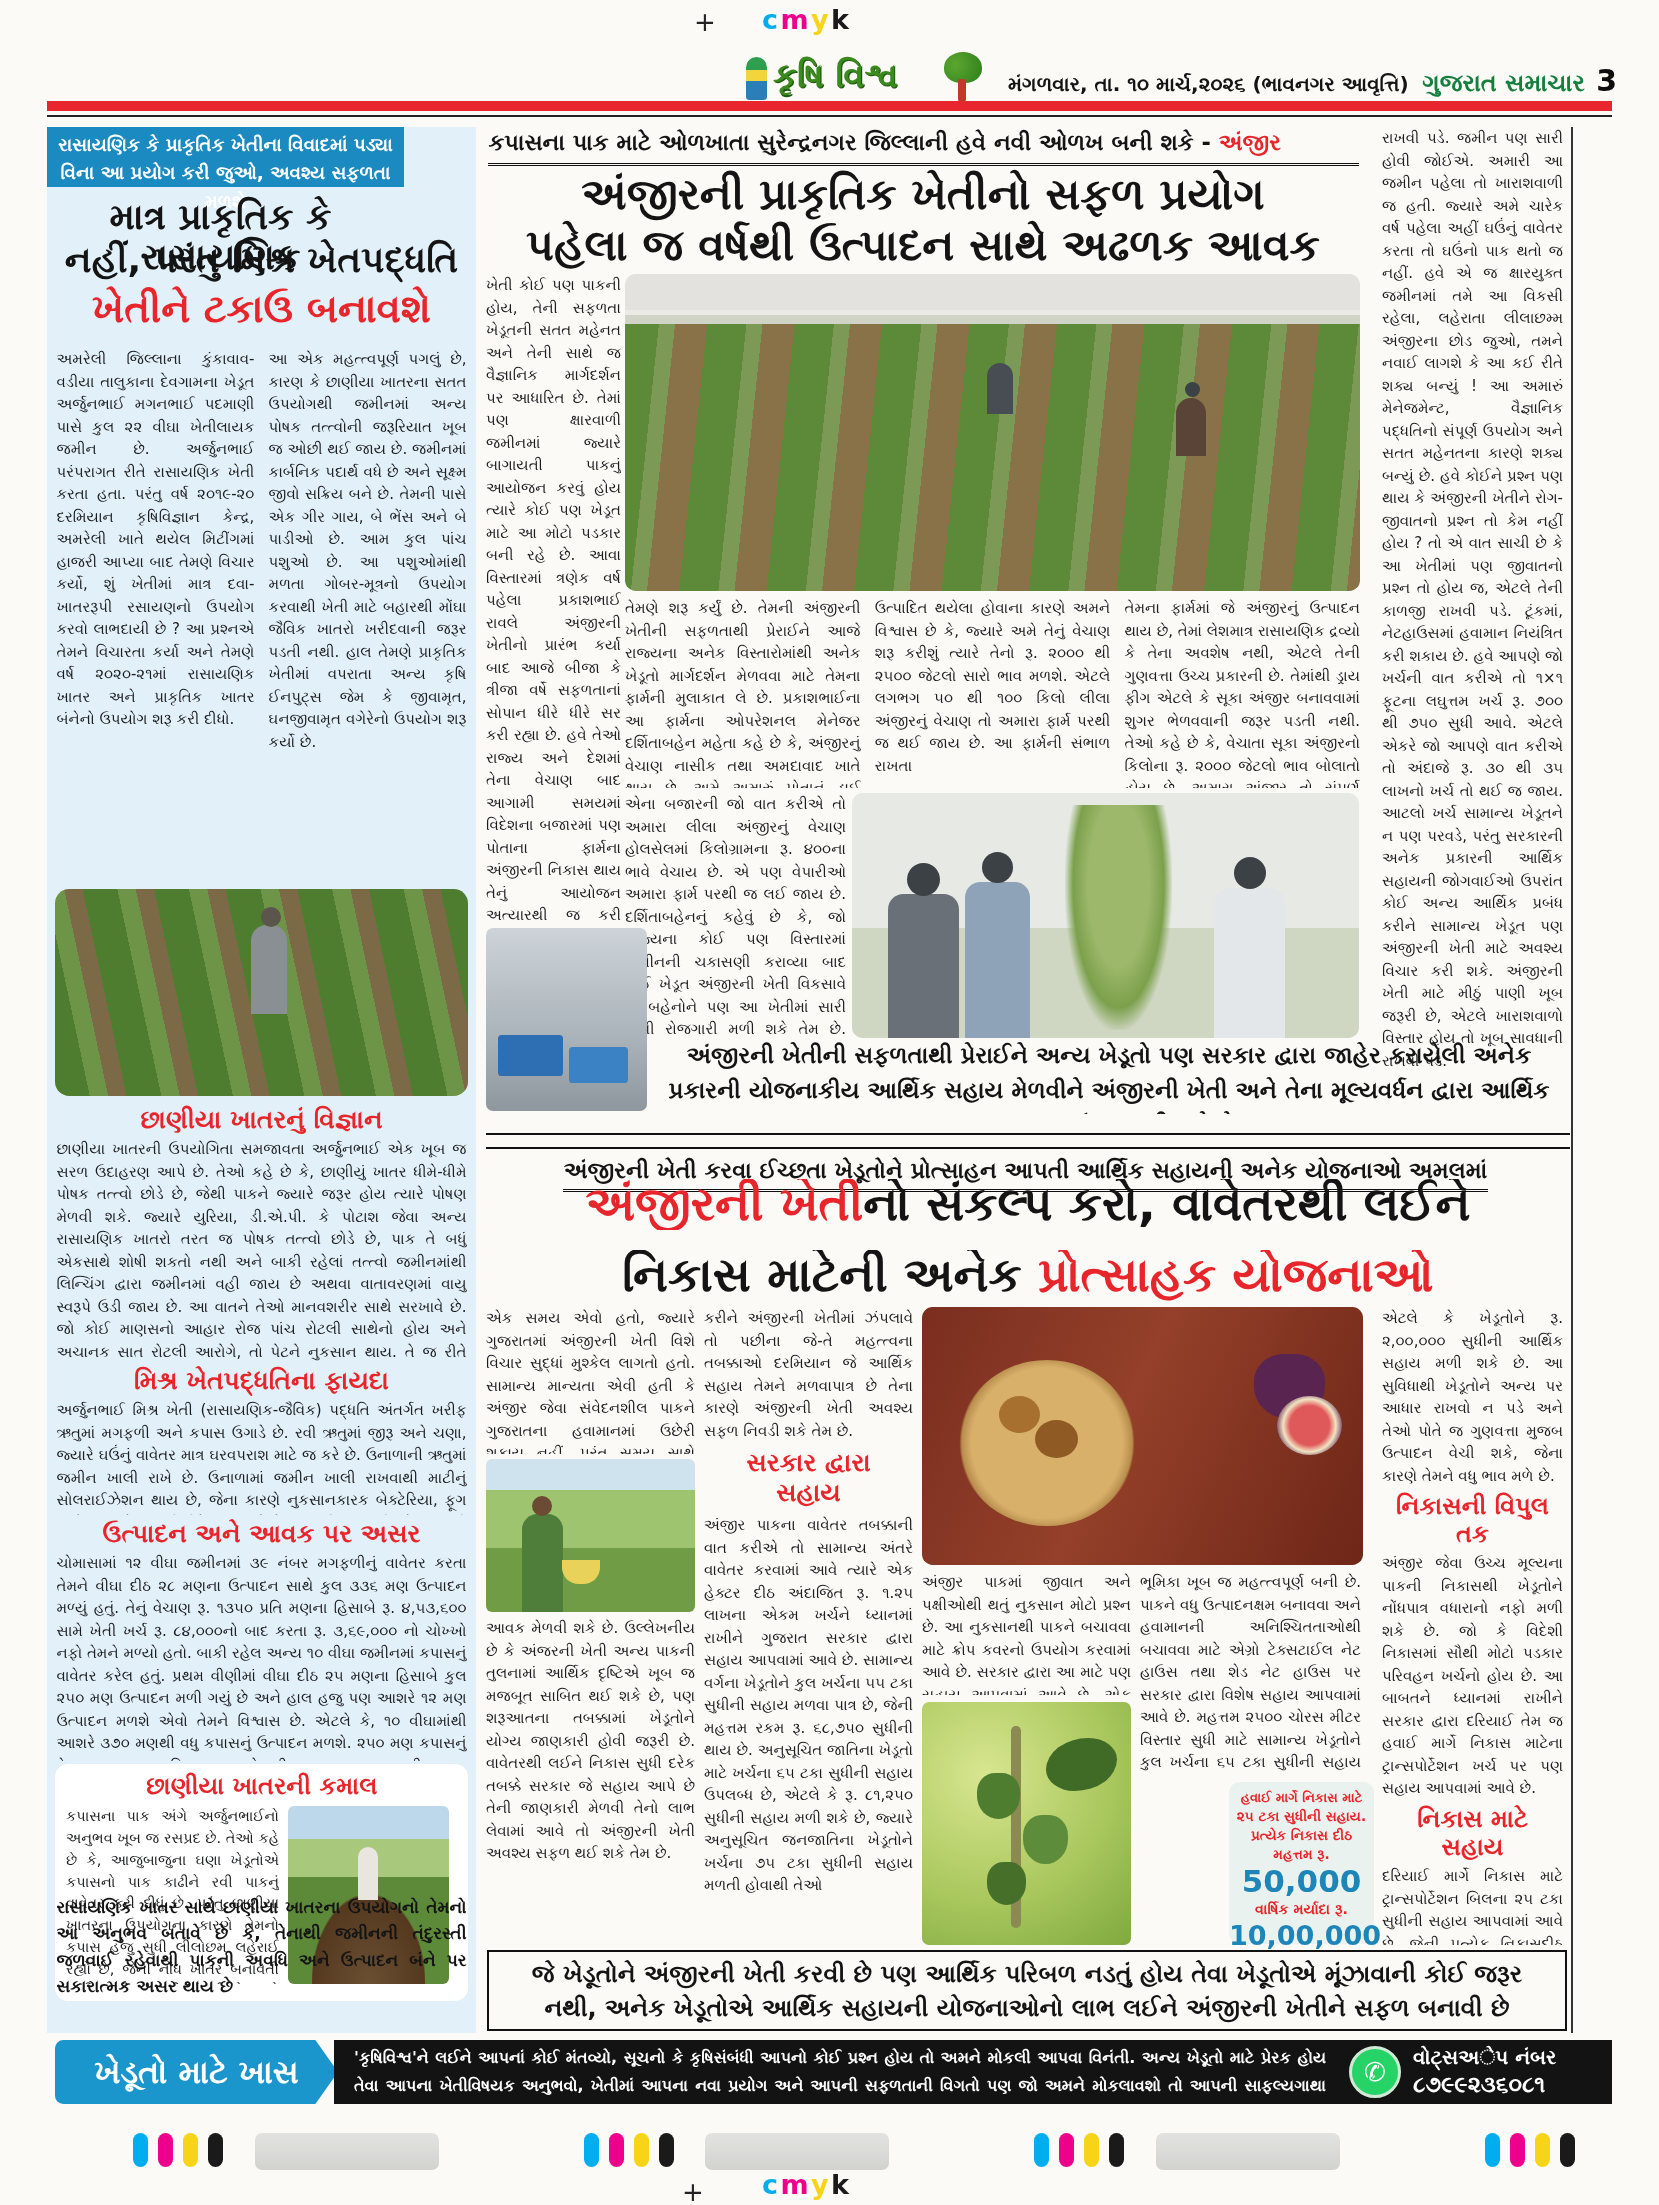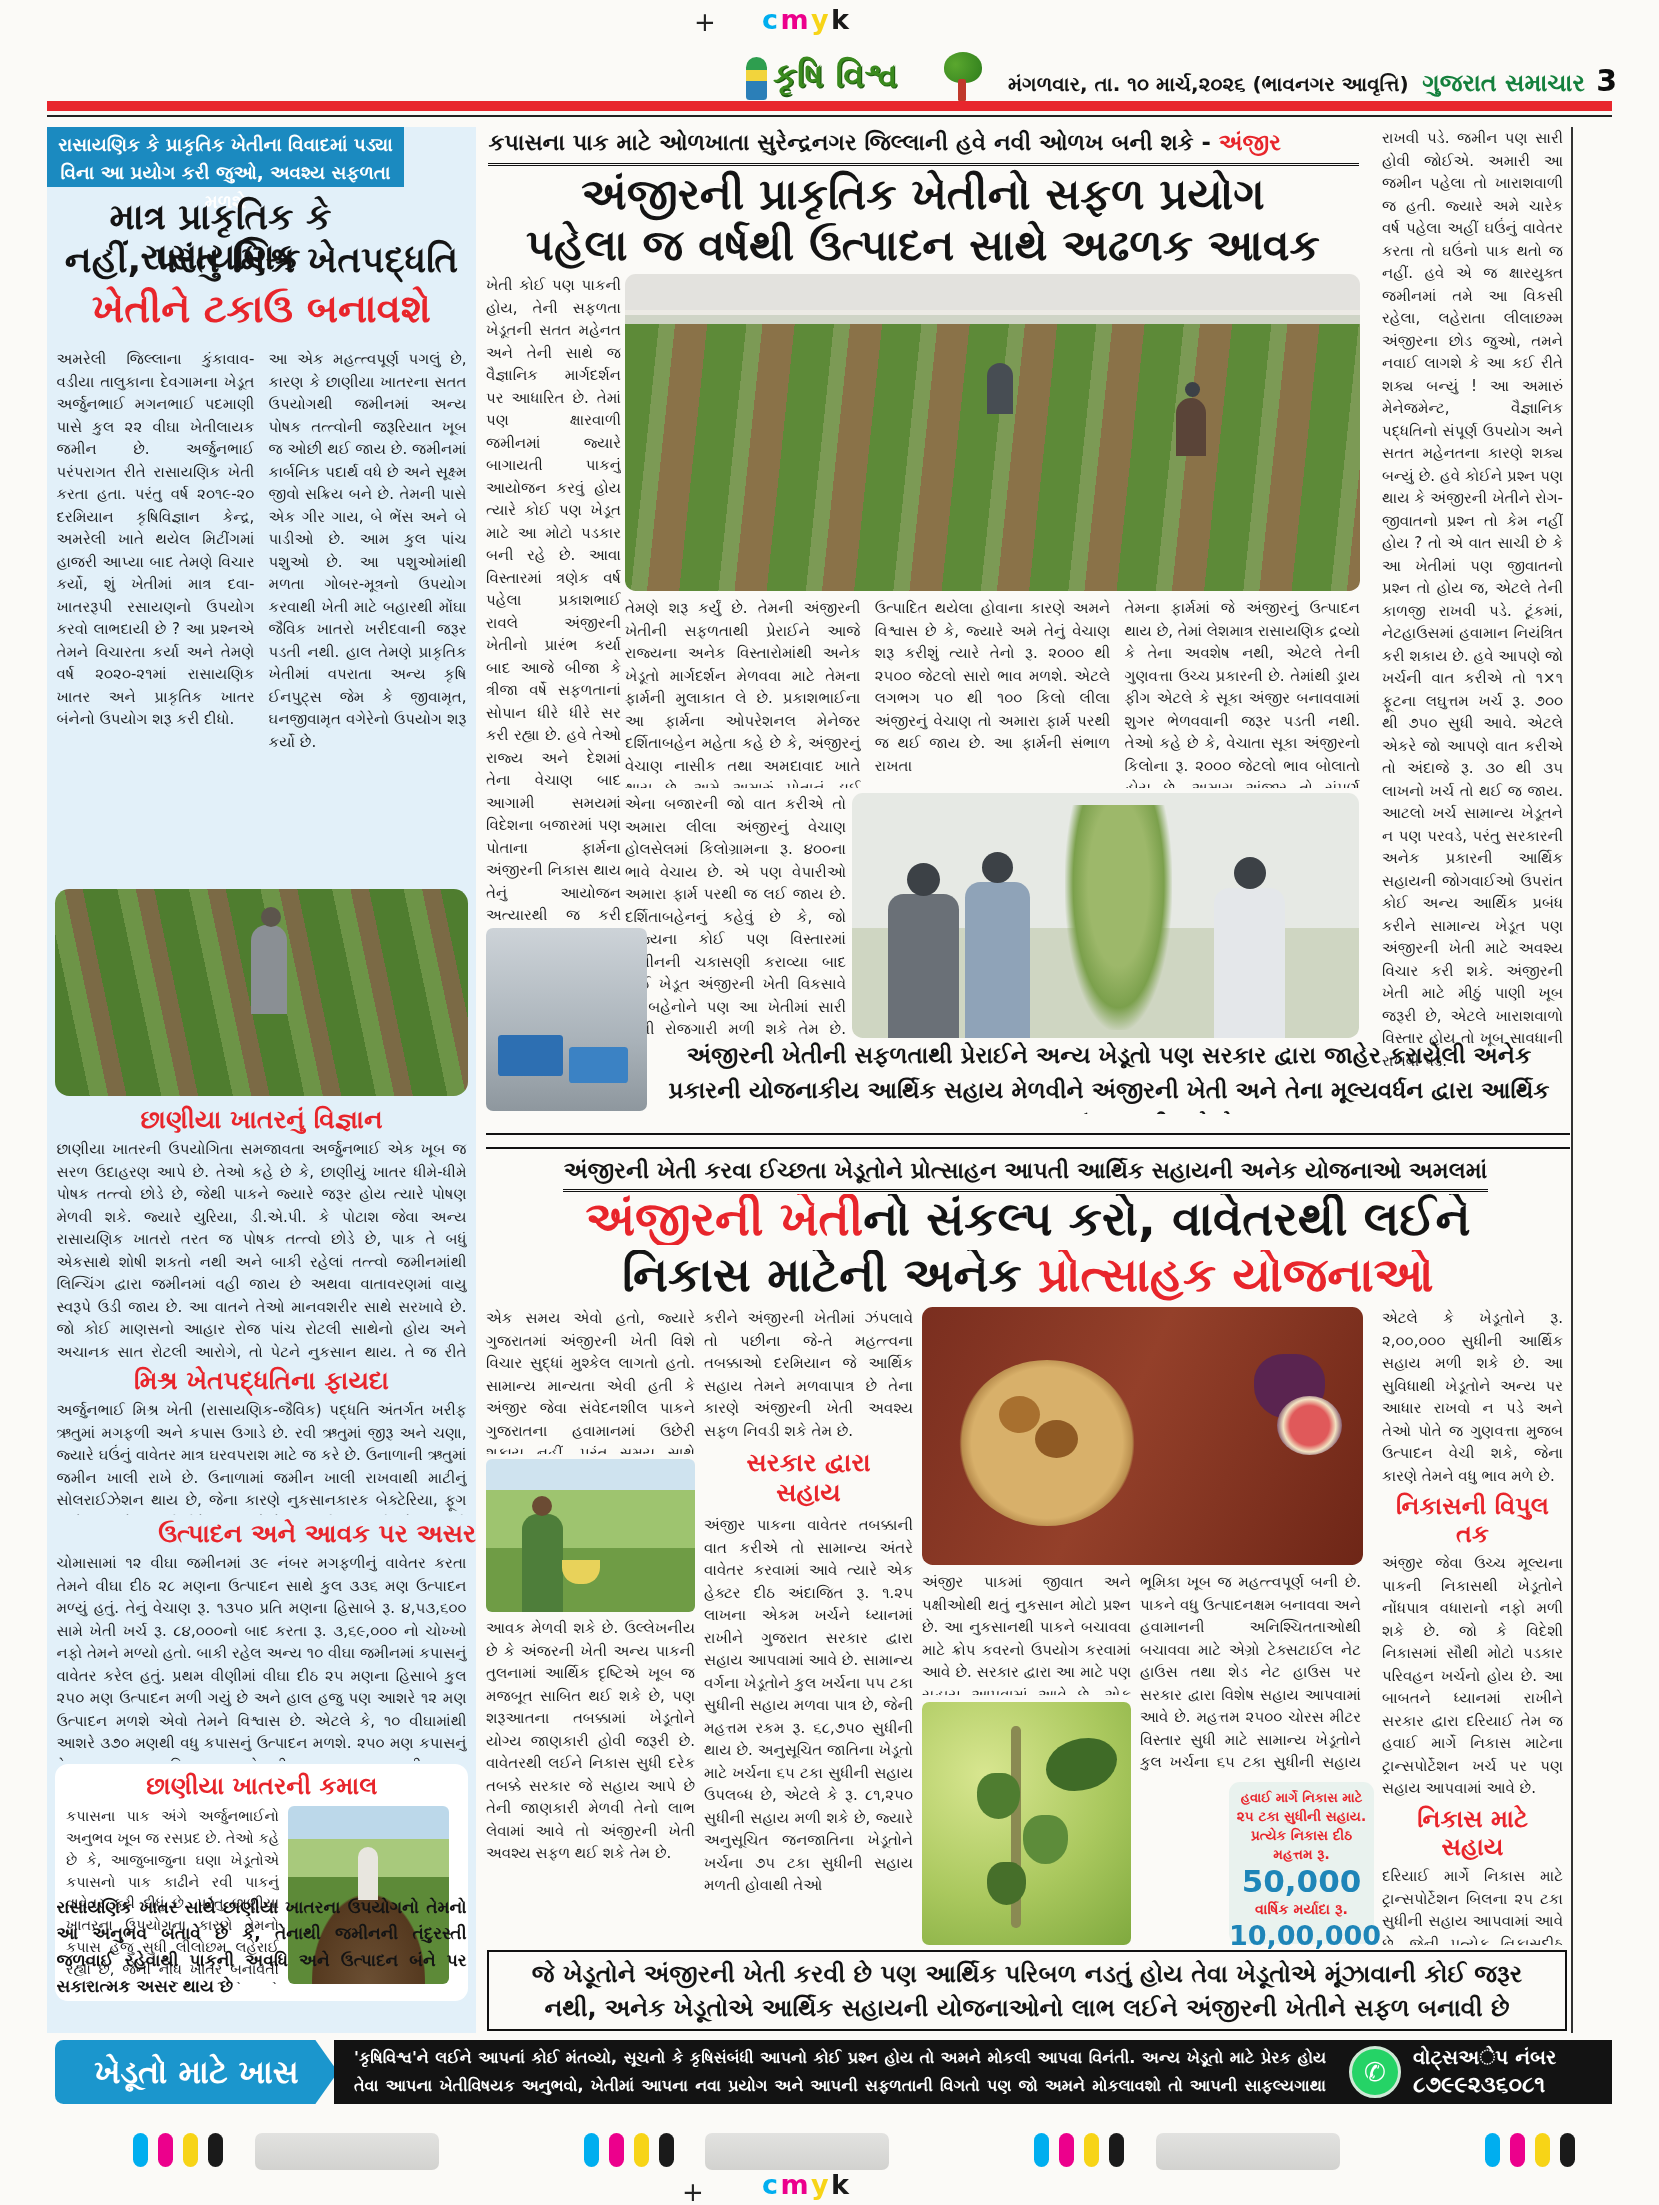--- a/index.html
+++ b/index.html
@@ -53,21 +53,21 @@
     </div>
     <div class="abs photo" style="left:8.3px;top:762px;width:413px;height:207px;border-radius:14.2px;background:repeating-linear-gradient(78deg,#4f7d2f 0 34px,#6d9447 34px 52px,#7b6a45 52px 70px);">
       <div class="abs silhouette" style="left:196px;top:36px;width:36px;height:89px;background:#8a8f94;"></div>
       <div class="abs head" style="left:206px;top:18px;width:20px;height:20px;background:#5c554c;"></div>
     </div>
     <div class="abs sub" style="left:0;top:978px;width:429px;font-size:25px;">છાણીયા ખાતરનું વિજ્ઞાન</div>
     <div class="abs bt" style="left:9.5px;top:1011px;width:410px;height:224px;">છાણીયા ખાતરની ઉપયોગિતા સમજાવતા અર્જુનભાઈ એક ખૂબ જ સરળ ઉદાહરણ આપે છે. તેઓ કહે છે કે, છાણીયું ખાતર ધીમે-ધીમે પોષક તત્ત્વો છોડે છે, જેથી પાકને જ્યારે જરૂર હોય ત્યારે પોષણ મેળવી શકે. જ્યારે યુરિયા, ડી.એ.પી. કે પોટાશ જેવા અન્ય રાસાયણિક ખાતરો તરત જ પોષક તત્ત્વો છોડે છે, પાક તે બધું એકસાથે શોષી શકતો નથી અને બાકી રહેલાં તત્ત્વો જમીનમાંથી લિન્ચિંગ દ્વારા જમીનમાં વહી જાય છે અથવા વાતાવરણમાં વાયુ સ્વરૂપે ઉડી જાય છે. આ વાતને તેઓ માનવશરીર સાથે સરખાવે છે. જો કોઈ માણસનો આહાર રોજ પાંચ રોટલી સાથેનો હોય અને અચાનક સાત રોટલી આરોગે, તો પેટને નુકસાન થાય. તે જ રીતે પાકને જેટલી જરૂર હોય તેટલું જ પોષણ મળવું જોઈએ. એટલા માટે વધુ ખાતર આપવાથી પાકને ફાયદો નહીં, પરંતુ નુકસાન થાય છે અને સાથે-સાથે પર્યાવરણ પ્રદૂષણ પણ વધે છે.</div>
 
     <div class="abs sub" style="left:0;top:1239px;width:429px;font-size:25px;">મિશ્ર ખેતપદ્ધતિના ફાયદા</div>
     <div class="abs bt" style="left:9.5px;top:1272px;width:410px;height:116px;">અર્જુનભાઈ મિશ્ર ખેતી (રાસાયણિક-જૈવિક) પદ્ધતિ અંતર્ગત ખરીફ ઋતુમાં મગફળી અને કપાસ ઉગાડે છે. રવી ઋતુમાં જીરૂ અને ચણા, જ્યારે ઘઉંનું વાવેતર માત્ર ઘરવપરાશ માટે જ કરે છે. ઉનાળાની ઋતુમાં જમીન ખાલી રાખે છે. ઉનાળામાં જમીન ખાલી રાખવાથી માટીનું સોલરાઈઝેશન થાય છે, જેના કારણે નુકસાનકારક બેક્ટેરિયા, ફૂગ અને જીવાતો કુદરતી રીતે નાશ પામે છે. આ પ્રક્રિયા જમીનને આગામી ઋતુ માટે તૈયાર કરે છે.</div>
-    <div class="abs sub" style="left:0;top:1392px;width:429px;font-size:25px;text-align:right;">ઉત્પાદન અને આવક પર અસર</div>
+    <div class="abs sub" style="left:0;top:1392px;width:429px;font-size:25px;">ઉત્પાદન અને આવક પર અસર</div>
     <div class="abs bt" style="left:9.5px;top:1425px;width:410px;height:209px;">ચોમાસામાં ૧૨ વીઘા જમીનમાં ૩૯ નંબર મગફળીનું વાવેતર કરતા તેમને વીઘા દીઠ ૨૮ મણના ઉત્પાદન સાથે કુલ ૩૩૬ મણ ઉત્પાદન મળ્યું હતું. તેનું વેચાણ રૂ. ૧૩૫૦ પ્રતિ મણના હિસાબે રૂ. ૪,૫૩,૬૦૦ સામે ખેતી ખર્ચ રૂ. ૮૪,૦૦૦નો બાદ કરતા રૂ. ૩,૬૯,૦૦૦ નો ચોખ્ખો નફો તેમને મળ્યો હતો. બાકી રહેલ અન્ય ૧૦ વીઘા જમીનમાં કપાસનું વાવેતર કરેલ હતું. પ્રથમ વીણીમાં વીઘા દીઠ ૨૫ મણના હિસાબે કુલ ૨૫૦ મણ ઉત્પાદન મળી ગયું છે અને હાલ હજુ પણ આશરે ૧૨ મણ ઉત્પાદન મળશે એવો તેમને વિશ્વાસ છે. એટલે કે, ૧૦ વીઘામાંથી આશરે ૩૭૦ મણથી વધુ કપાસનું ઉત્પાદન મળશે. ૨૫૦ મણ કપાસનું વેચાણ રૂ. ૧૫૦૦ પ્રતિ મણના ભાવે કરી કુલ રૂ. ૩,૭૫,૦૦૦ની આવક સામે કુલ ખેતીખર્ચ બાદ કરતા ચોખ્ખો નફો તેમને મળ્યો હતો.</div>
     <div class="abs" style="left:8.3px;top:1637px;width:413px;height:237px;background:#fff;border-radius:13px;padding:8.3px 10.7px;box-sizing:border-box;">
       <div class="sub" style="font-size:24px;">છાણીયા ખાતરની કમાલ</div>
       <div style="display:flex;gap:9.5px;margin-top:6px;">
         <div class="bt" style="width:213px;height:178px;font-size:14.5px;">કપાસના પાક અંગે અર્જુનભાઈનો અનુભવ ખૂબ જ રસપ્રદ છે. તેઓ કહે છે કે, આજુબાજુના ઘણા ખેડૂતોએ કપાસનો પાક કાઢીને રવી પાકનું વાવેતર કરી દીધું છે. પરંતુ છાણીયા ખાતરના ઉપયોગના કારણે તેમનો કપાસ હજુ સુધી લીલોછમ લહેરાઈ રહ્યો છે, જેની નોંધ ખાતર બનાવતી સારી સારી ખાનગી કંપનીઓ અને અન્ય કૃષિ કેન્દ્રોએ લીધી છે. રાસાયણિક ખાતર સાથે છાણીયા ખાતરના ઉપયોગનો</div>
         <div class="photo" style="width:161px;height:178px;border-radius:6px;background:linear-gradient(180deg,#bcd8ea 0 33px,#a8c97c 33px 71px,#5d8a38 71px 100%);position:relative;">
           <div class="abs" style="left:24px;top:89px;width:113px;height:89px;background:radial-gradient(ellipse at 50% 100%,#6b4f33,#55391f 70%,transparent 72%);"></div>
           <div class="abs silhouette" style="left:70px;top:41px;width:20px;height:53px;background:#e8e6df;"></div>
         </div>
       </div>
@@ -115,21 +115,21 @@
     <div class="abs" style="left:170px;top:911px;width:906px;height:76px;font-size:23px;font-weight:700;color:#141414;line-height:1.5;text-align:center;overflow:hidden;">અંજીરની ખેતીની સફળતાથી પ્રેરાઈને અન્ય ખેડૂતો પણ સરકાર દ્વારા જાહેર કરાયેલી અનેક પ્રકારની યોજનાકીય આર્થિક સહાય મેળવીને અંજીરની ખેતી અને તેના મૂલ્યવર્ધન દ્વારા આર્થિક સદ્ધરતા હાંસલ કરી શકે છે</div>
 
     <div class="abs bt" style="left:896px;top:0;width:181px;height:984px;">રાખવી પડે. જમીન પણ સારી હોવી જોઈએ. અમારી આ જમીન પહેલા તો ખારાશવાળી જ હતી. જ્યારે અમે ચારેક વર્ષ પહેલા અહીં ઘઉંનું વાવેતર કરતા તો ઘઉંનો પાક થતો જ નહીં. હવે એ જ ક્ષારયુક્ત જમીનમાં તમે આ વિકસી રહેલા, લહેરાતા લીલાછમ્મ અંજીરના છોડ જુઓ, તમને નવાઈ લાગશે કે આ કઈ રીતે શક્ય બન્યું ! આ અમારું મેનેજમેન્ટ, વૈજ્ઞાનિક પદ્ધતિનો સંપૂર્ણ ઉપયોગ અને સતત મહેનતના કારણે શક્ય બન્યું છે. હવે કોઈને પ્રશ્ન પણ થાય કે અંજીરની ખેતીને રોગ-જીવાતનો પ્રશ્ન તો કેમ નહીં હોય ? તો એ વાત સાચી છે કે આ ખેતીમાં પણ જીવાતનો પ્રશ્ન તો હોય જ, એટલે તેની કાળજી રાખવી પડે. ટૂંકમાં, નેટહાઉસમાં હવામાન નિયંત્રિત કરી શકાય છે. હવે આપણે જો ખર્ચની વાત કરીએ તો ૧×૧ ફૂટના લઘુત્તમ ખર્ચ રૂ. ૭૦૦ થી ૭૫૦ સુધી આવે. એટલે એકરે જો આપણે વાત કરીએ તો અંદાજે રૂ. ૩૦ થી ૩૫ લાખનો ખર્ચ તો થઈ જ જાય. આટલો ખર્ચ સામાન્ય ખેડૂતને ન પણ પરવડે, પરંતુ સરકારની અનેક પ્રકારની આર્થિક સહાયની જોગવાઈઓ ઉપરાંત કોઈ અન્ય આર્થિક પ્રબંધ કરીને સામાન્ય ખેડૂત પણ અંજીરની ખેતી માટે અવશ્ય વિચાર કરી શકે. અંજીરની ખેતી માટે મીઠું પાણી ખૂબ જરૂરી છે, એટલે ખારાશવાળો વિસ્તાર હોય તો ખૂબ સાવધાની રાખવી પડે.</div>
   </div>
 
   <div class="abs" style="left:486px;top:1133px;width:1084px;height:2.4px;background:#111;"></div>
   <div class="abs" style="left:486px;top:1147px;width:1084px;height:2.4px;background:#111;"></div>
 
   <div class="abs" style="left:486px;top:1155px;width:1084px;height:790px;">
     <div class="abs kickline dbl-rule" style="left:77px;top:0;width:925px;height:34px;text-align:center;">અંજીરની ખેતી કરવા ઈચ્છતા ખેડૂતોને પ્રોત્સાહન આપતી આર્થિક સહાયની અનેક યોજનાઓ અમલમાં</div>
-    <div class="abs" style="left:0;top:39px;width:1084px;font-size:47px;font-weight:700;text-align:center;line-height:1.08;color:#141414;white-space:nowrap;overflow:hidden;"><span class="red">અંજીરની ખેતી</span><span>નો સંકલ્પ કરો, વાવેતરથી લઈને</span></div>
+    <div class="abs" style="left:0;top:24px;width:1084px;font-size:47px;font-weight:700;text-align:center;line-height:1.08;color:#141414;white-space:nowrap;overflow:hidden;"><span class="red">અંજીરની ખેતી</span><span>નો સંકલ્પ કરો, વાવેતરથી લઈને</span></div>
     <div class="abs" style="left:0;top:95px;width:1084px;font-size:47px;font-weight:700;text-align:center;line-height:1.08;color:#141414;white-space:nowrap;overflow:hidden;"><span>નિકાસ માટેની અનેક </span><span class="red">પ્રોત્સાહક યોજનાઓ</span></div>
 
     <div class="abs bt" style="left:0;top:152px;width:209px;height:147px;">એક સમય એવો હતો, જ્યારે ગુજરાતમાં અંજીરની ખેતી વિશે વિચાર સુદ્ધાં મુશ્કેલ લાગતો હતો. સામાન્ય માન્યતા એવી હતી કે અંજીર જેવા સંવેદનશીલ પાકને ગુજરાતના હવામાનમાં ઉછેરી શકાય નહીં. પરંતુ સમય સાથે પરિસ્થિતિ બદલાઈ રહી છે. એક પ્રગતિશીલ ખેડૂત દ્વારા કરાયેલા સફળ પ્રયોગોએ આ માન્યતાને ખોટી સાબિત કરી અને અંજીરની ખેતી દ્વારા સારી એવી</div>
     <div class="abs photo" style="left:0;top:304px;width:209px;height:153px;border-radius:6px;background:linear-gradient(180deg,#cfe3ef 0 31px,#9ec46f 31px 89px,#6f9c45 89px 100%);">
       <div class="abs silhouette" style="left:36px;top:55px;width:41px;height:98px;background:#4e7e3a;"></div>
       <div class="abs head" style="left:46px;top:37px;width:20px;height:20px;background:#6b4b33;"></div>
       <div class="abs" style="left:76px;top:101px;width:38px;height:24px;background:#e8d25a;border-radius:0 0 16.6px 16.6px;"></div>
     </div>
     <div class="abs bt" style="left:0;top:462px;width:209px;height:327px;">આવક મેળવી શકે છે. ઉલ્લેખનીય છે કે અંજરની ખેતી અન્ય પાકની તુલનામાં આર્થિક દૃષ્ટિએ ખૂબ જ મજબૂત સાબિત થઈ શકે છે, પણ શરૂઆતના તબક્કામાં ખેડૂતોને યોગ્ય જાણકારી હોવી જરૂરી છે. વાવેતરથી લઈને નિકાસ સુધી દરેક તબક્કે સરકાર જે સહાય આપે છે તેની જાણકારી મેળવી તેનો લાભ લેવામાં આવે તો અંજીરની ખેતી અવશ્ય સફળ થઈ શકે તેમ છે.</div>
 

